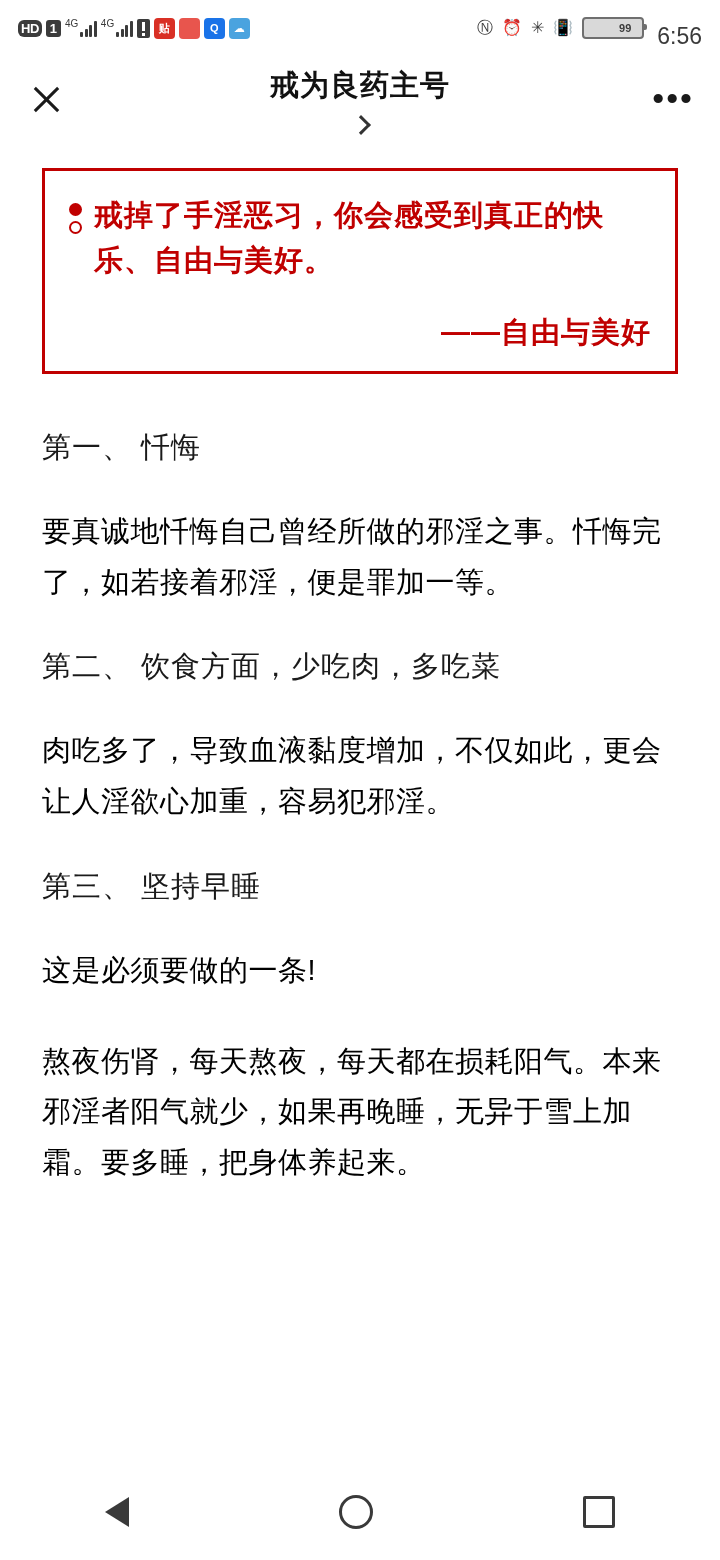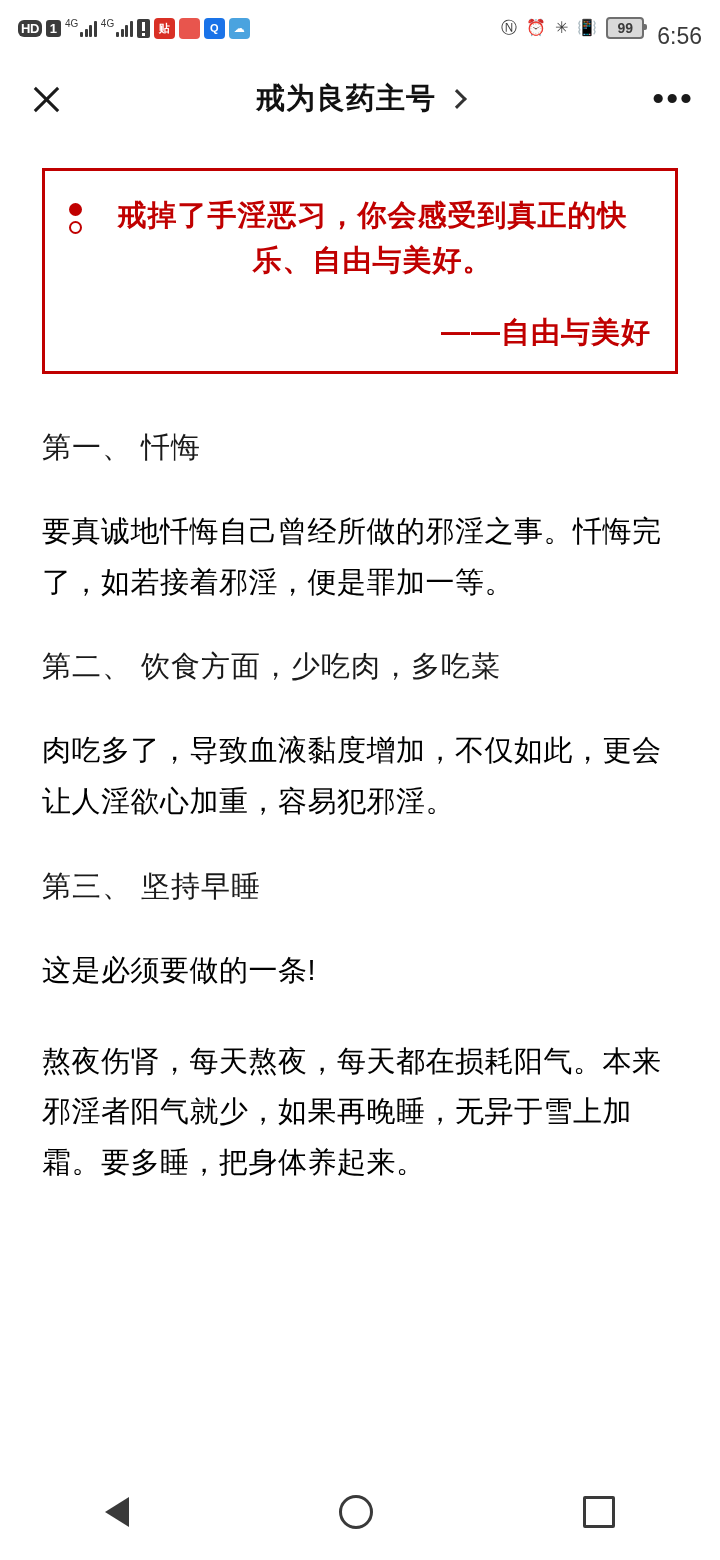--- a/index.html
+++ b/index.html
@@ -119,24 +119,25 @@
   }
   .batt {
     width: 34px;
     height: 18px;
     border: 2px solid #6f6f6f;
     border-radius: 4px;
     position: relative;
     display: flex;
     align-items: center;
     justify-content: center;
-    font-size: 14px;
+    font-size: 11px;
     font-weight: bold;
     color: #3b3b3b;
     background: #d9d9d9;
+    padding-left: 24px;
   }
   .batt::after {
     content: "";
     position: absolute;
     right: -5px;
     top: 5px;
     width: 3px;
     height: 6px;
     background: #6f6f6f;
     border-radius: 0 2px 2px 0;
@@ -175,20 +176,21 @@
   .close-x::before { transform: rotate(45deg); }
   .close-x::after { transform: rotate(-45deg); }
   .title-center {
     position: absolute;
     left: 0; right: 0;
     display: flex;
     align-items: center;
     justify-content: center;
     gap: 12px;
     pointer-events: none;
+    flex-direction: column;
   }
   .title-text {
     font-size: 29px;
     font-weight: bold;
     color: #111;
     letter-spacing: 1px;
   }
   .chev {
     display: inline-block;
     width: 11px;
@@ -216,21 +218,20 @@
   .quote-box {
     border: 3px solid #c00000;
     margin: 26px 0 0 0;
     padding: 22px 24px 18px 24px;
     box-sizing: border-box;
   }
   .quote-row {
     display: flex;
     align-items: flex-start;
     gap: 12px;
-    text-align: center;
   }
   .quote-marks {
     flex: 0 0 auto;
     padding-top: 10px;
   }
   .qdot-filled {
     width: 13px;
     height: 13px;
     border-radius: 50%;
     background: #c00000;

